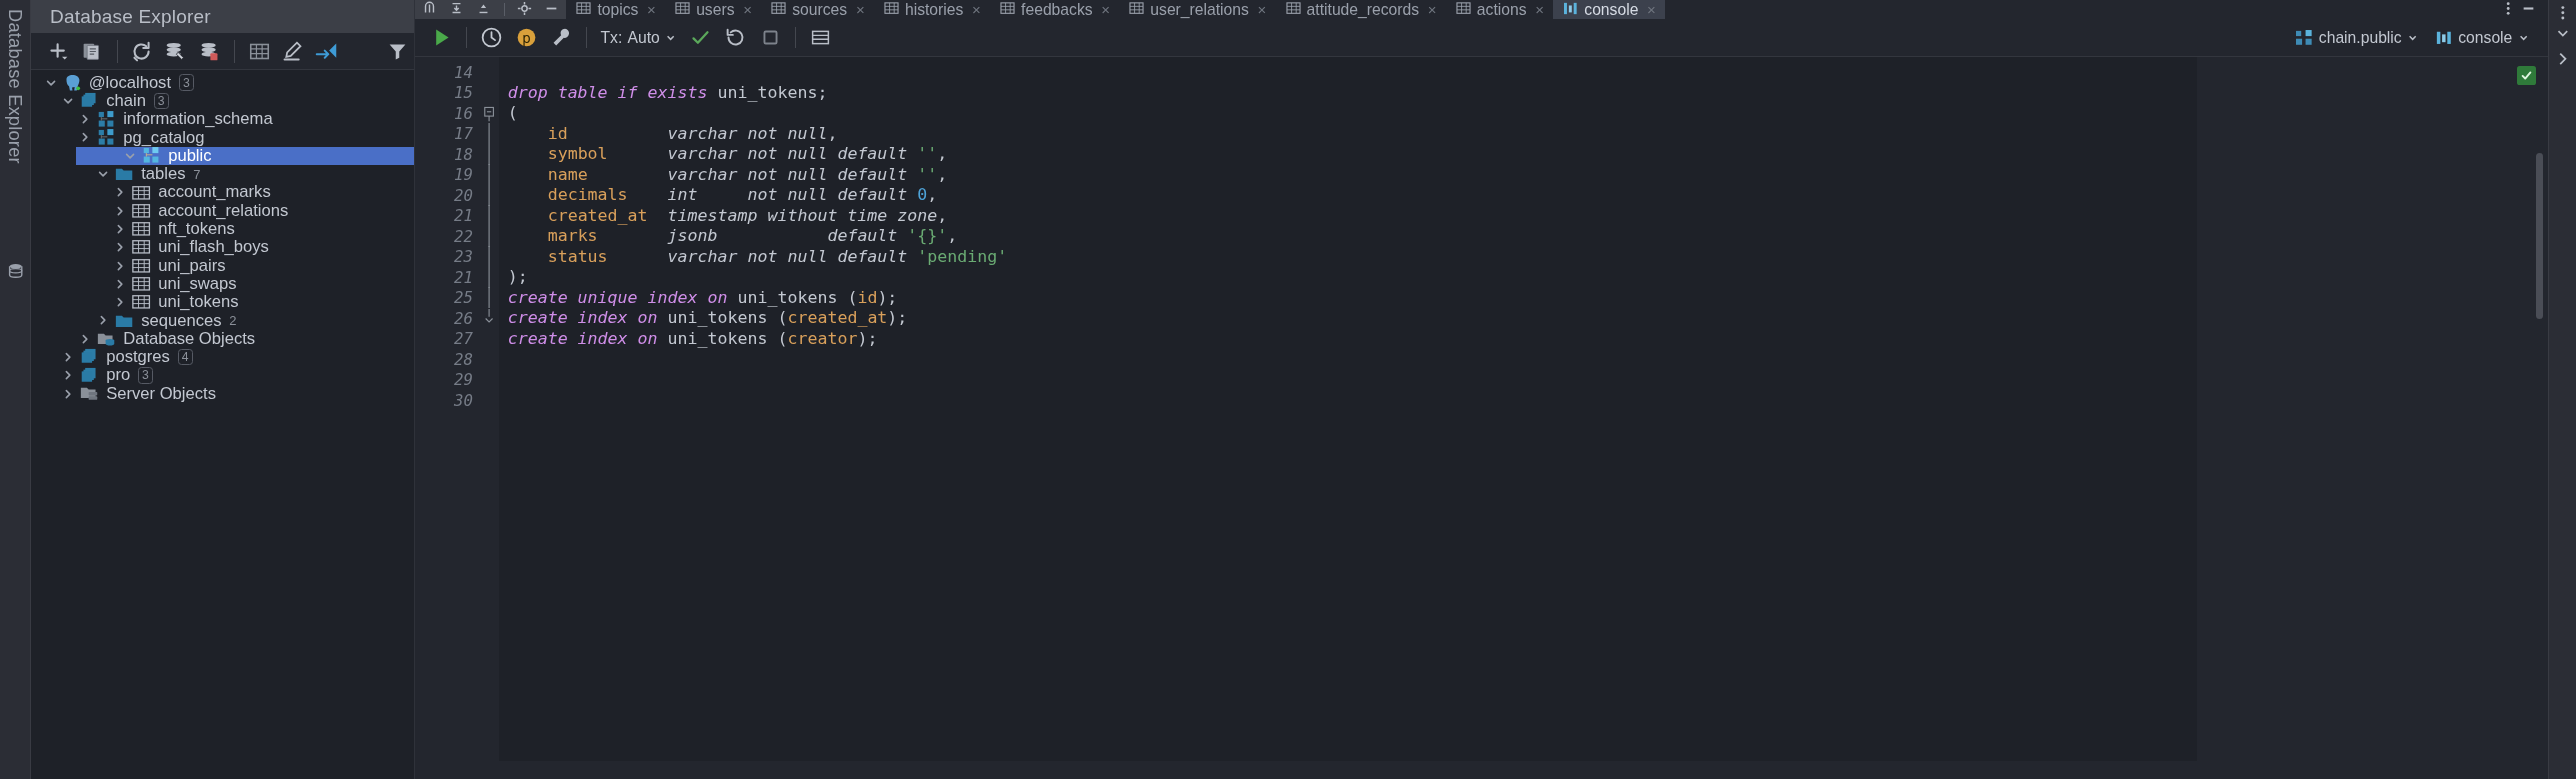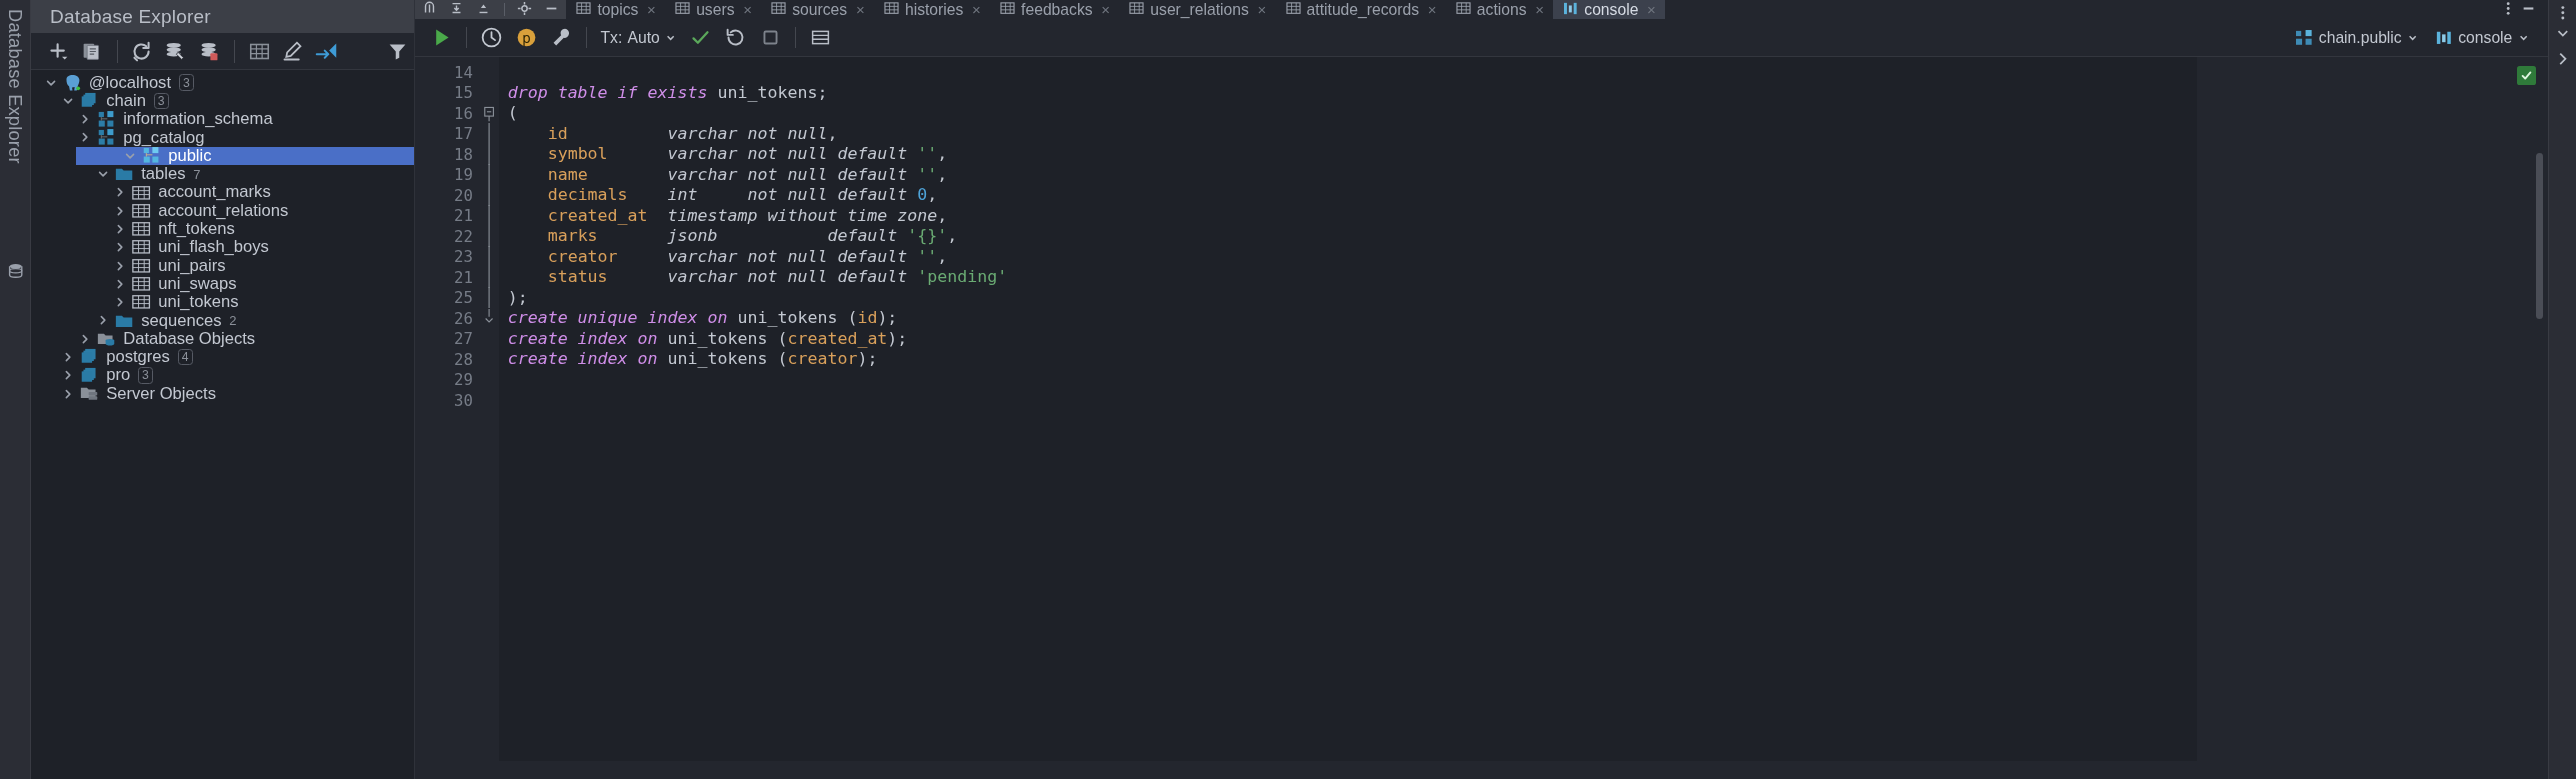--- a/index.html
+++ b/index.html
@@ -115,21 +115,21 @@
     flex: 1 1 auto; display: flex; position: relative; background: #1e2128; overflow: hidden;
   }
   .gutter {
     width: 65px; flex: 0 0 65px; background: #23262e; position: relative;
     padding-top: 5.2px;
   }
   .gline {
     height: 20.5px; display: flex; align-items: center; justify-content: flex-end;
     padding-right: 7px; position: relative;
   }
-  .gnum { color: #767c87; font-size: 15.7px; font-family: "DejaVu Sans Mono", monospace; }
+  .gnum { color: #767c87; font-size: 15.7px; font-family: "DejaVu Sans Mono", monospace; font-style: italic; }
   .gcheck { position: absolute; right: -23px; top: 2.6px; }
   .fold-col {
     width: 19px; flex: 0 0 19px; background: #23262e; position: relative; padding-top: 5.2px;
   }
   .foldline { height: 20.5px; display:flex; align-items:center; justify-content:center; }
 
   .code-body {
     flex: 1 1 auto; position: relative; background: #1e2128;
     padding-top: 5.2px; overflow: hidden;
     font-family: "DejaVu Sans Mono", monospace; font-size: 16.6px;
@@ -874,21 +874,20 @@
       <div class="code-body" id="code-body">
           <div class="cline">&nbsp;</div>
           <div class="cline"><span class="kw">drop table if exists</span> <span class="idw">uni_tokens</span><span class="punct">;</span></div>
           <div class="cline"><span class="punct">(</span></div>
           <div class="cline">    <span class="id">id</span>          <span class="ty">varchar not null</span><span class="punct">,</span></div>
           <div class="cline">    <span class="id">symbol</span>      <span class="ty">varchar not null default</span> <span class="str">''</span><span class="punct">,</span></div>
           <div class="cline">    <span class="id">name</span>        <span class="ty">varchar not null default</span> <span class="str">''</span><span class="punct">,</span></div>
           <div class="cline">    <span class="id">decimals</span>    <span class="ty">int</span>     <span class="ty">not null default</span> <span class="num">0</span><span class="punct">,</span></div>
           <div class="cline">    <span class="id">created_at</span>  <span class="ty">timestamp without time zone</span><span class="punct">,</span></div>
           <div class="cline">    <span class="id">marks</span>       <span class="ty">jsonb</span>           <span class="ty">default</span> <span class="str">'{}'</span><span class="punct">,</span></div>
-          <div class="cline">    <span class="id">creator</span>     <span class="ty">varchar not null default</span> <span class="str">''</span><span class="punct">,</span></div>
           <div class="cline">    <span class="id">status</span>      <span class="ty">varchar not null default</span> <span class="str">'pending'</span></div>
           <div class="cline"><span class="punct">);</span></div>
           <div class="cline"><span class="kw">create unique index on</span> <span class="idw">uni_tokens</span> <span class="punct">(</span><span class="id">id</span><span class="punct">);</span></div>
           <div class="cline"><span class="kw">create index on</span> <span class="idw">uni_tokens</span> <span class="punct">(</span><span class="id">created_at</span><span class="punct">);</span></div>
           <div class="cline"><span class="kw">create index on</span> <span class="idw">uni_tokens</span> <span class="punct">(</span><span class="id">creator</span><span class="punct">);</span></div>
           <div class="cline">&nbsp;</div>
         </div>
       <div class="code-right-pad">
         <div class="scroll-v"></div>
         <div class="ok-badge">

